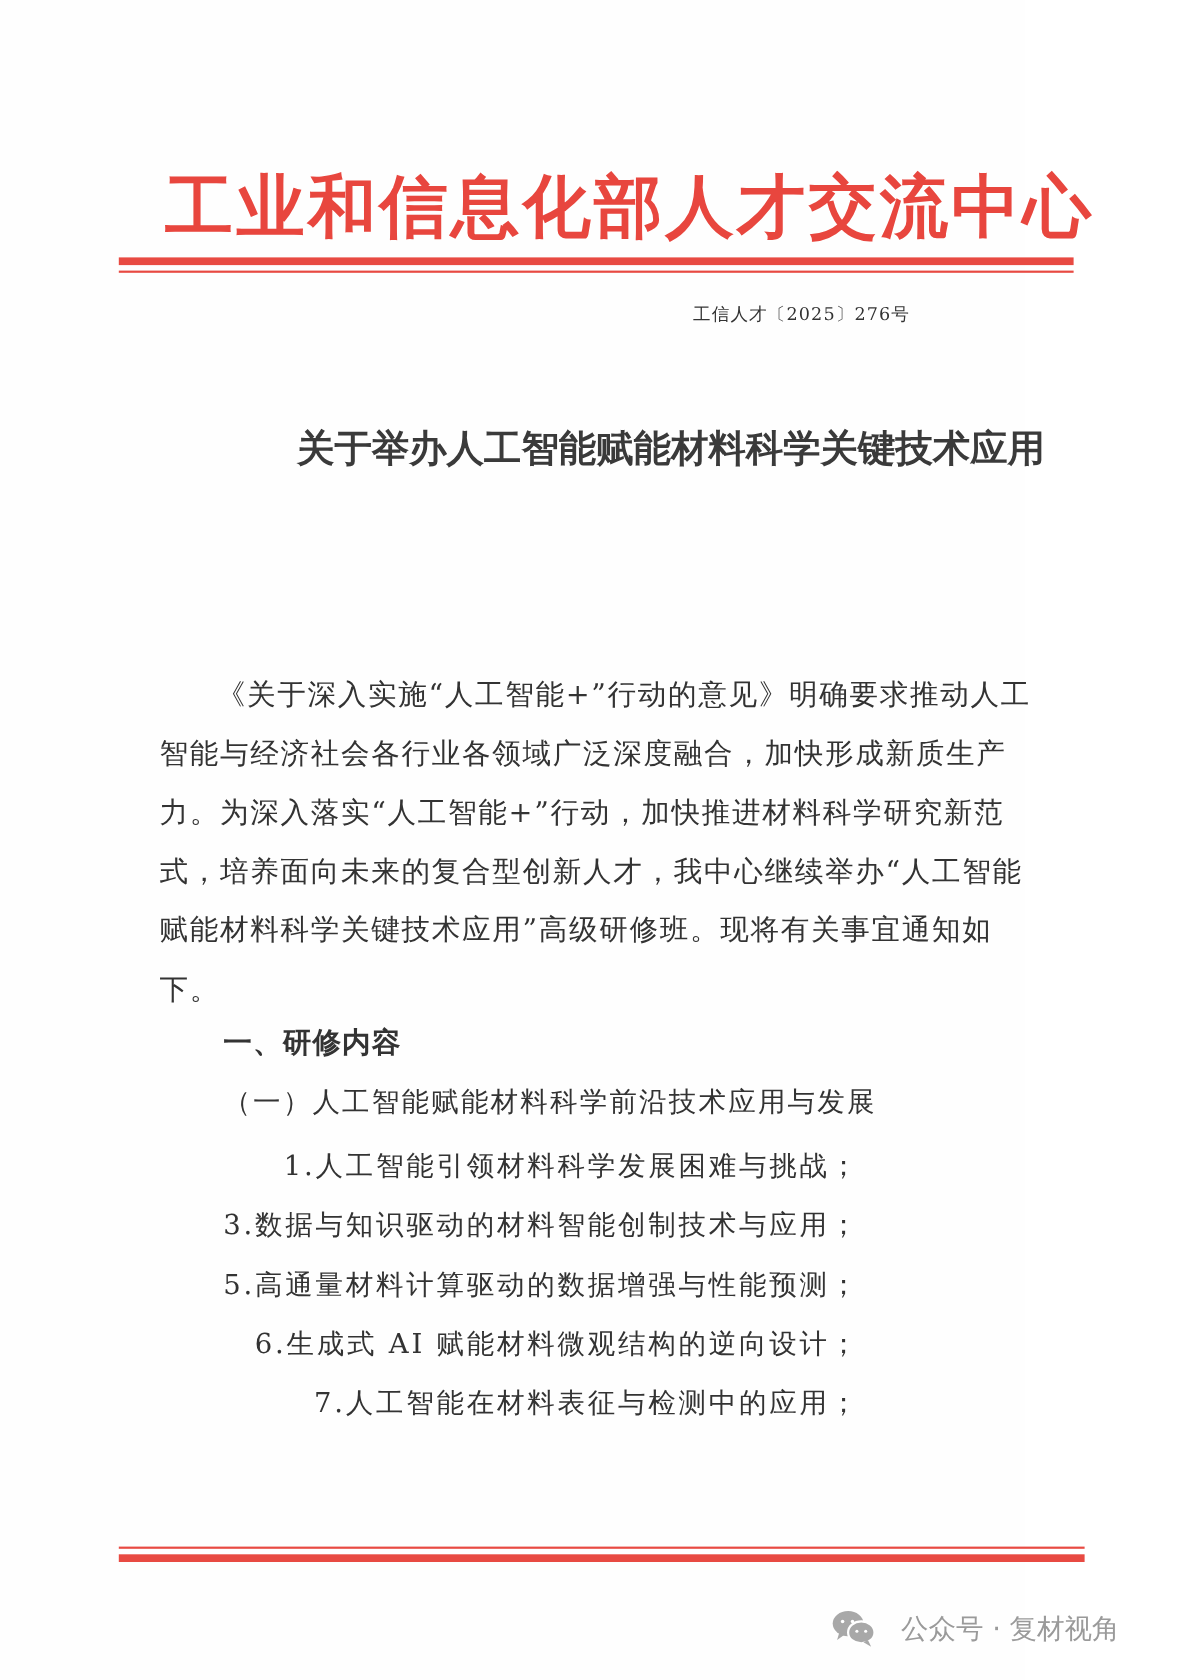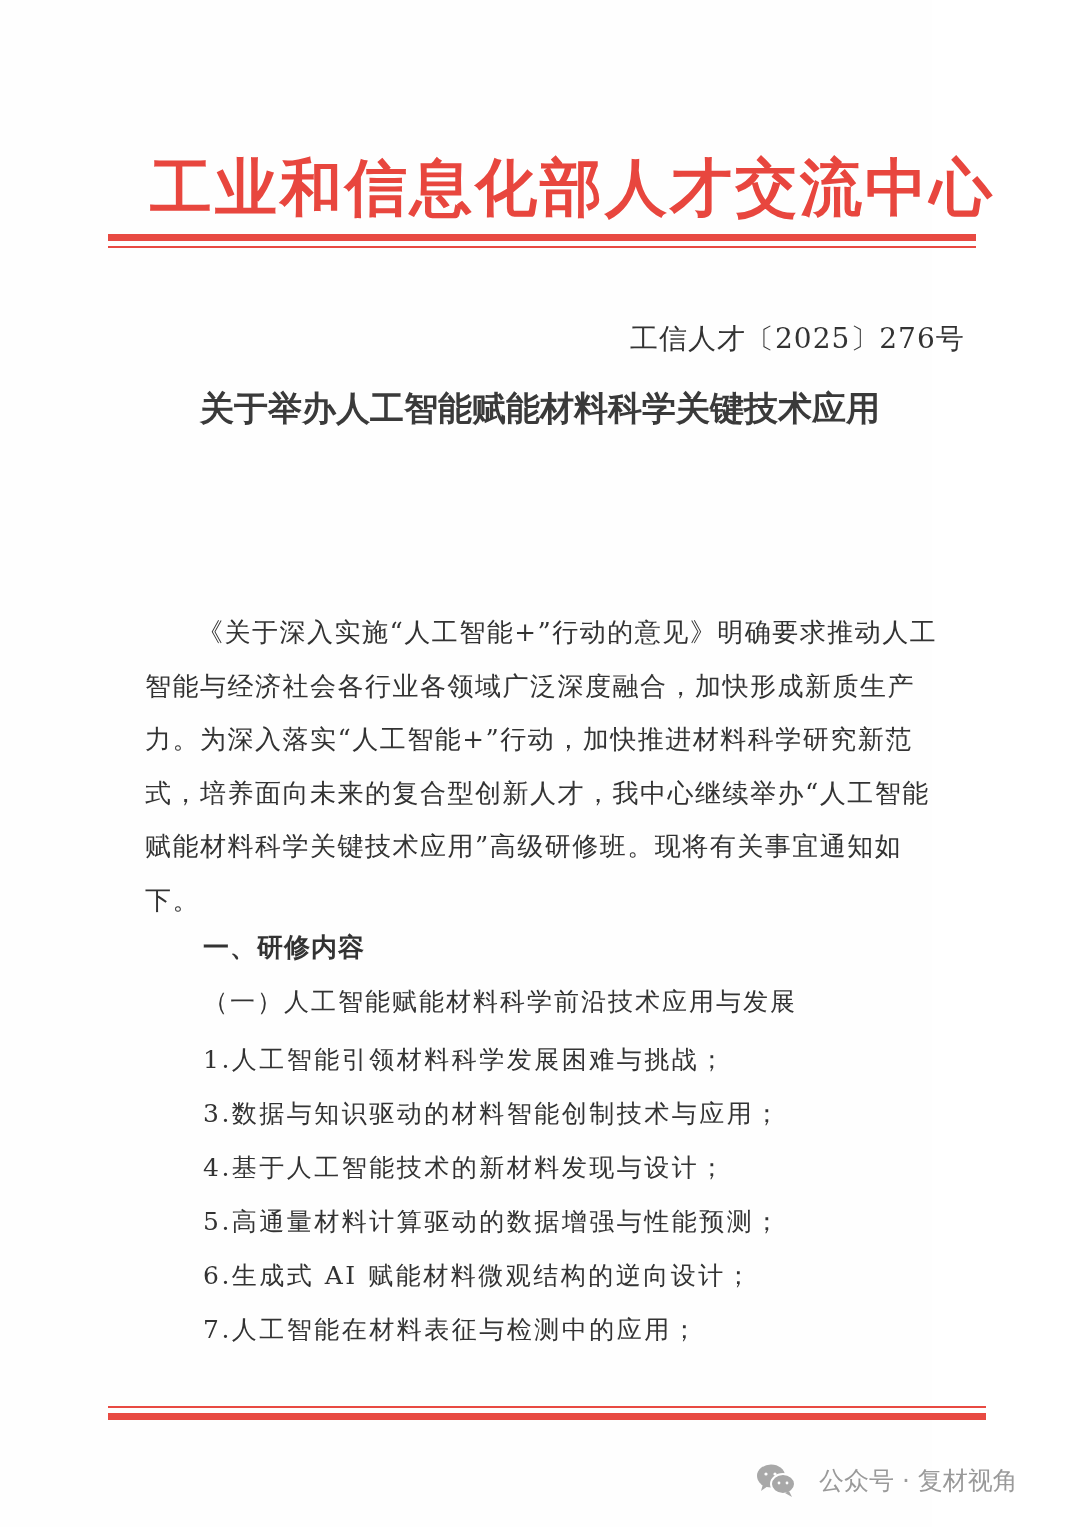--- a/index.html
+++ b/index.html
@@ -41,32 +41,31 @@
   }
   .rule.top-thick { left: 108px; top: 234px; width: 868px; height: 7px; }
   .rule.top-thin  { left: 108px; top: 246px; width: 868px; height: 2px; }
   .rule.bot-thin  { left: 108px; top: 1406px; width: 878px; height: 2px; }
   .rule.bot-thick { left: 108px; top: 1413px; width: 878px; height: 7px; }
 
   .doc-number {
     position: absolute;
     left: 630px;
     top: 276px;
-    font-size: 28px;
+    font-size: 16px;
     letter-spacing: 1px;
     color: #333;
     white-space: nowrap;
-    margin-top: 44px;
   }
   .doc-title {
     position: absolute;
     left: 130px;
     top: 378px;
     width: 820px;
-    text-align: center;
+    text-align: right;
     font-family: "DejaVu Serif", "Liberation Serif", serif;
     font-weight: bold;
     font-size: 34px;
     line-height: 60px;
     color: #3a3a3a;
     letter-spacing: 0px;
   }
   .body-text {
     position: absolute;
     left: 145px;
@@ -107,20 +106,21 @@
     padding: 0;
     list-style: none;
   }
   .items li {
     font-size: 25px;
     color: #333;
     letter-spacing: 2.5px;
     height: 54px;
     line-height: 40px;
     white-space: nowrap;
+    text-align: right;
   }
   .watermark {
     position: absolute;
     left: 755px;
     top: 1462px;
     display: flex;
     align-items: center;
     gap: 22px;
     color: #9a9a9a;
     font-family: "DejaVu Sans", "Liberation Sans", sans-serif;
@@ -148,21 +148,20 @@
 
   <div class="body-text paragraph">《关于深入实施“人工智能+”行动的意见》明确要求推动人工智能与经济社会各行业各领域广泛深度融合，加快形成新质生产力。为深入落实“人工智能+”行动，加快推进材料科学研究新范式，培养面向未来的复合型创新人才，我中心继续举办“人工智能赋能材料科学关键技术应用”高级研修班。现将有关事宜通知如下。</div>
 
   <div class="section-heading">一、研修内容</div>
 
   <div class="subsection-heading">（一）人工智能赋能材料科学前沿技术应用与发展</div>
 
   <ul class="items">
     <li>1.人工智能引领材料科学发展困难与挑战；</li>
     <li>3.数据与知识驱动的材料智能创制技术与应用；</li>
-    <li>4.基于人工智能技术的新材料发现与设计；</li>
     <li>5.高通量材料计算驱动的数据增强与性能预测；</li>
     <li>6.生成式 AI 赋能材料微观结构的逆向设计；</li>
     <li>7.人工智能在材料表征与检测中的应用；</li>
   </ul>
 
   <div class="rule bot-thin"></div>
   <div class="rule bot-thick"></div>
 
   <div class="watermark">
     <span>

